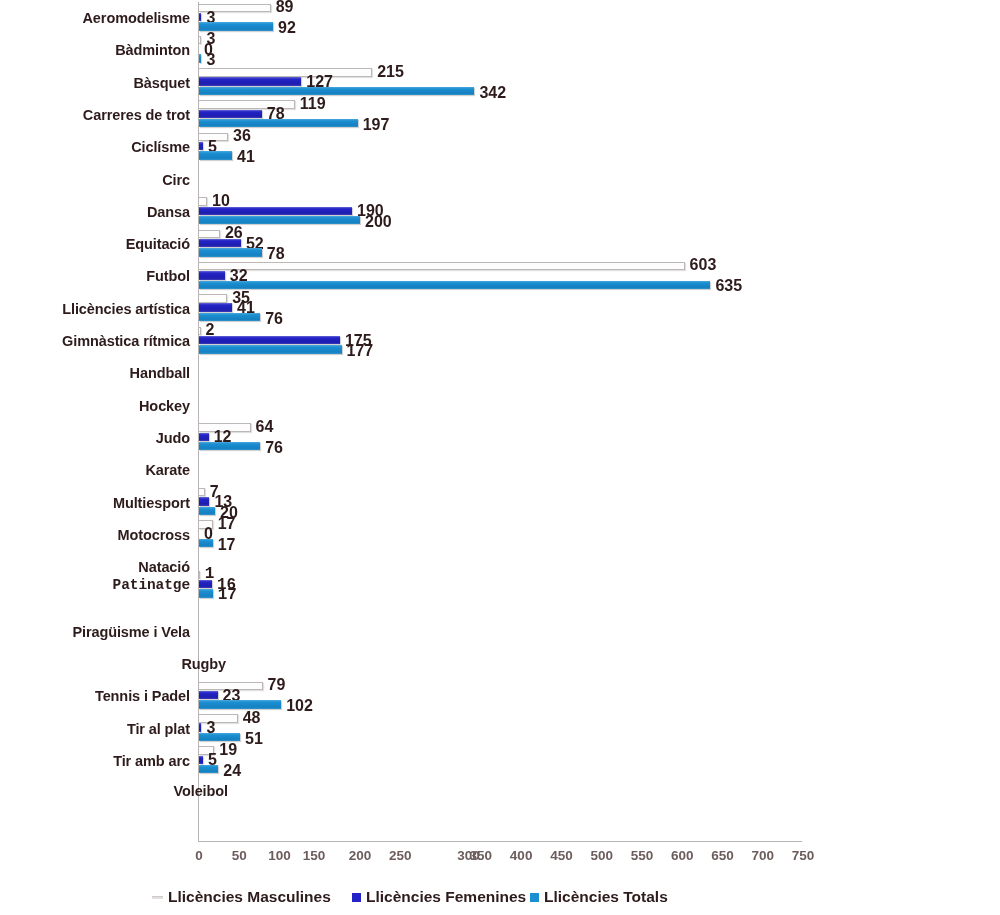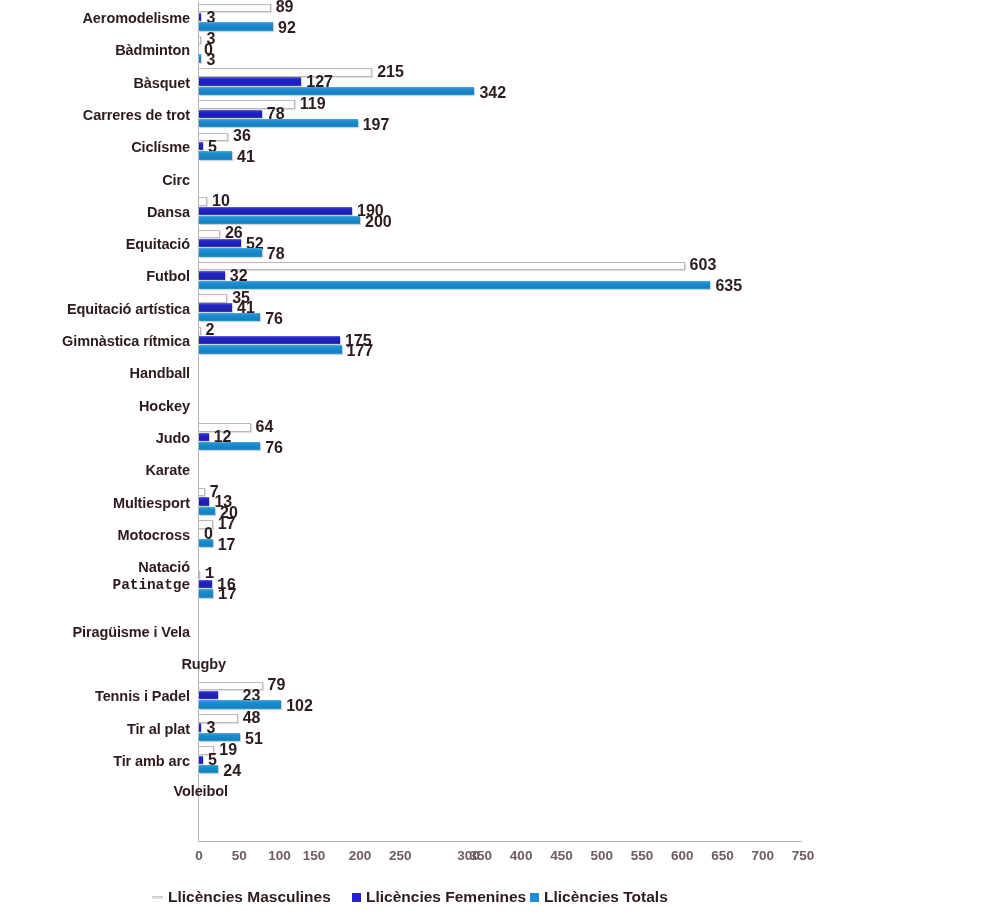--- a/index.html
+++ b/index.html
@@ -254,21 +254,21 @@
         <div class="bars">
           <div class="bar bar-masc" style="left: 0px; width: 485.616px;"></div>
           <div class="val val-masc" style="left: 490.616px;">603</div>
           <div class="bar bar-fem" style="left: 0px; width: 25.7707px;"></div>
           <div class="val val-fem" style="left: 30.7707px;">32</div>
           <div class="bar bar-tot" style="left: 0px; width: 511.387px;"></div>
           <div class="val val-tot" style="left: 516.387px;">635</div>
         </div>
       </div>
       <div class="cat-row" style="top: 292.7px;">
-        <div class="cat-label">Equitació artística</div>
+        <div class="cat-label">Llicències artística</div>
         <div class="bars">
           <div class="bar bar-masc" style="left: 0px; width: 28.1867px;"></div>
           <div class="val val-masc" style="left: 33.1867px;">35</div>
           <div class="bar bar-fem" style="left: 0px; width: 33.0187px;"></div>
           <div class="val val-fem" style="left: 38.0187px;">41</div>
           <div class="bar bar-tot" style="left: 0px; width: 61.2053px;"></div>
           <div class="val val-tot" style="left: 66.2053px;">76</div>
         </div>
       </div>
       <div class="cat-row" style="top: 325px;">
@@ -346,21 +346,21 @@
       <div class="cat-row" style="top: 648px; padding-left: 36px;">
         <div class="cat-label">Rugby</div>
         <div class="bars"></div>
       </div>
       <div class="cat-row" style="top: 680.3px;">
         <div class="cat-label">Tennis i Padel</div>
         <div class="bars">
           <div class="bar bar-masc" style="left: 0px; width: 63.6213px;"></div>
           <div class="val val-masc" style="left: 68.6213px;">79</div>
           <div class="bar bar-fem" style="left: 0px; width: 18.5227px;"></div>
-          <div class="val val-fem" style="left: 23.5227px; margin-left: 20px;">23</div>
+          <div class="val val-fem" style="left: 23.5227px;">23</div>
           <div class="bar bar-tot" style="left: 0px; width: 82.144px;"></div>
           <div class="val val-tot" style="left: 87.144px;">102</div>
         </div>
       </div>
       <div class="cat-row" style="top: 712.6px;">
         <div class="cat-label">Tir al plat</div>
         <div class="bars">
           <div class="bar bar-masc" style="left: 0px; width: 38.656px;"></div>
           <div class="val val-masc" style="left: 43.656px;">48</div>
           <div class="bar bar-fem" style="left: 0px; width: 2.416px;"></div>

